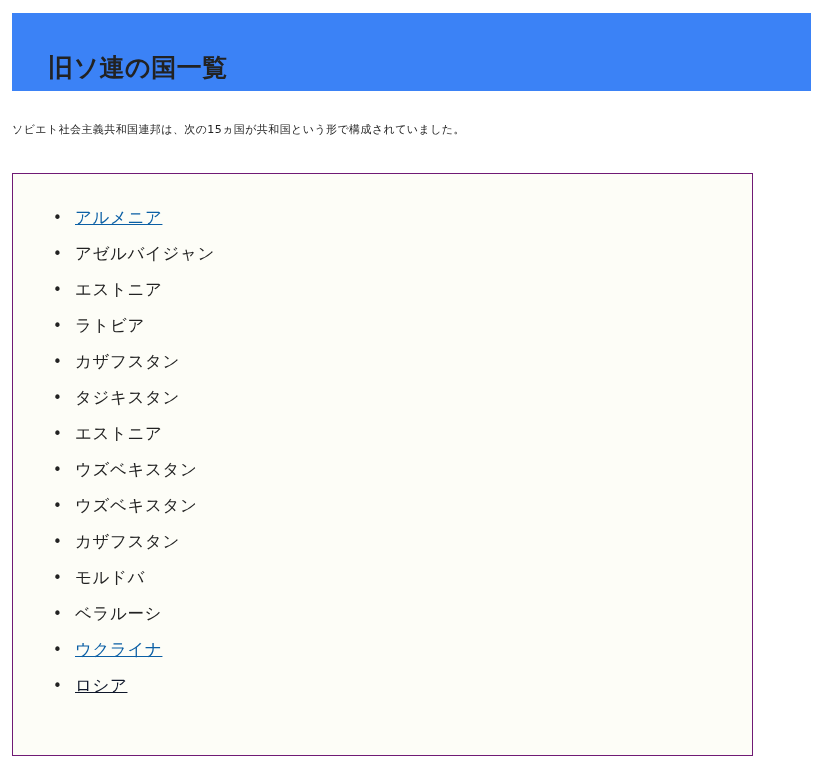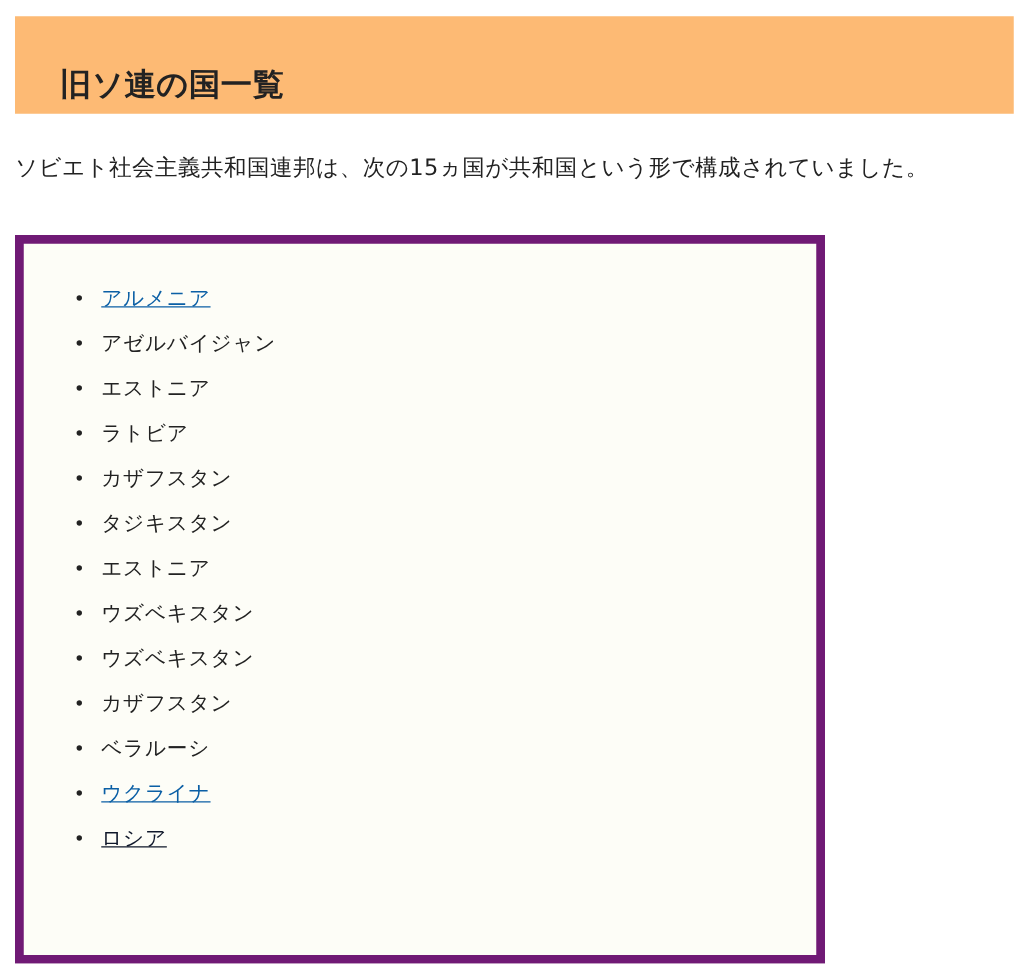--- a/index.html
+++ b/index.html
@@ -14,48 +14,48 @@
     position: relative;
     background: #ffffff;
     overflow: hidden;
   }
   .header-band {
     position: absolute;
     left: 12px;
     top: 13px;
     width: 799px;
     height: 78px;
-    background: #fdba74;
+    background: #3b82f6;
     box-sizing: border-box;
   }
   .header-title {
     position: absolute;
     left: 36px;
     top: 38px;
     font-size: 25px;
     font-weight: bold;
     color: #222222;
     letter-spacing: 0.5px;
   }
   .intro {
     position: absolute;
     left: 12px;
     top: 122px;
-    font-size: 18px;
+    font-size: 11px;
     color: #222222;
     letter-spacing: 0.4px;
     white-space: nowrap;
   }
   .list-box {
     position: absolute;
     left: 12px;
-    top: 188px;
-    width: 648px;
+    top: 173px;
+    width: 741px;
     height: 583px;
-    border: 7px solid #701a75;
+    border: 1px solid #701a75;
     background: #fdfdf7;
     box-sizing: border-box;
   }
   ul.country-list {
     margin: 0;
     padding: 26px 0 0 62px;
     list-style: none;
   }
   ul.country-list li {
     position: relative;
@@ -94,19 +94,20 @@
         <li><a href="#" style="color: rgb(11, 95, 165);">アルメニア</a></li>
         <li><span>アゼルバイジャン</span></li>
         <li><span>エストニア</span></li>
         <li><span>ラトビア</span></li>
         <li><span>カザフスタン</span></li>
         <li><span>タジキスタン</span></li>
         <li><span>エストニア</span></li>
         <li><span>ウズベキスタン</span></li>
         <li><span>ウズベキスタン</span></li>
         <li><span>カザフスタン</span></li>
+        <li><span>モルドバ</span></li>
         <li><span>ベラルーシ</span></li>
         <li><a href="#" style="color: rgb(11, 95, 165); text-align: right;">ウクライナ</a></li>
         <li><a href="#" style="color: #0f172a;">ロシア</a></li>
       </ul>
   </div>
 
 </div>
 
 </body></html>

